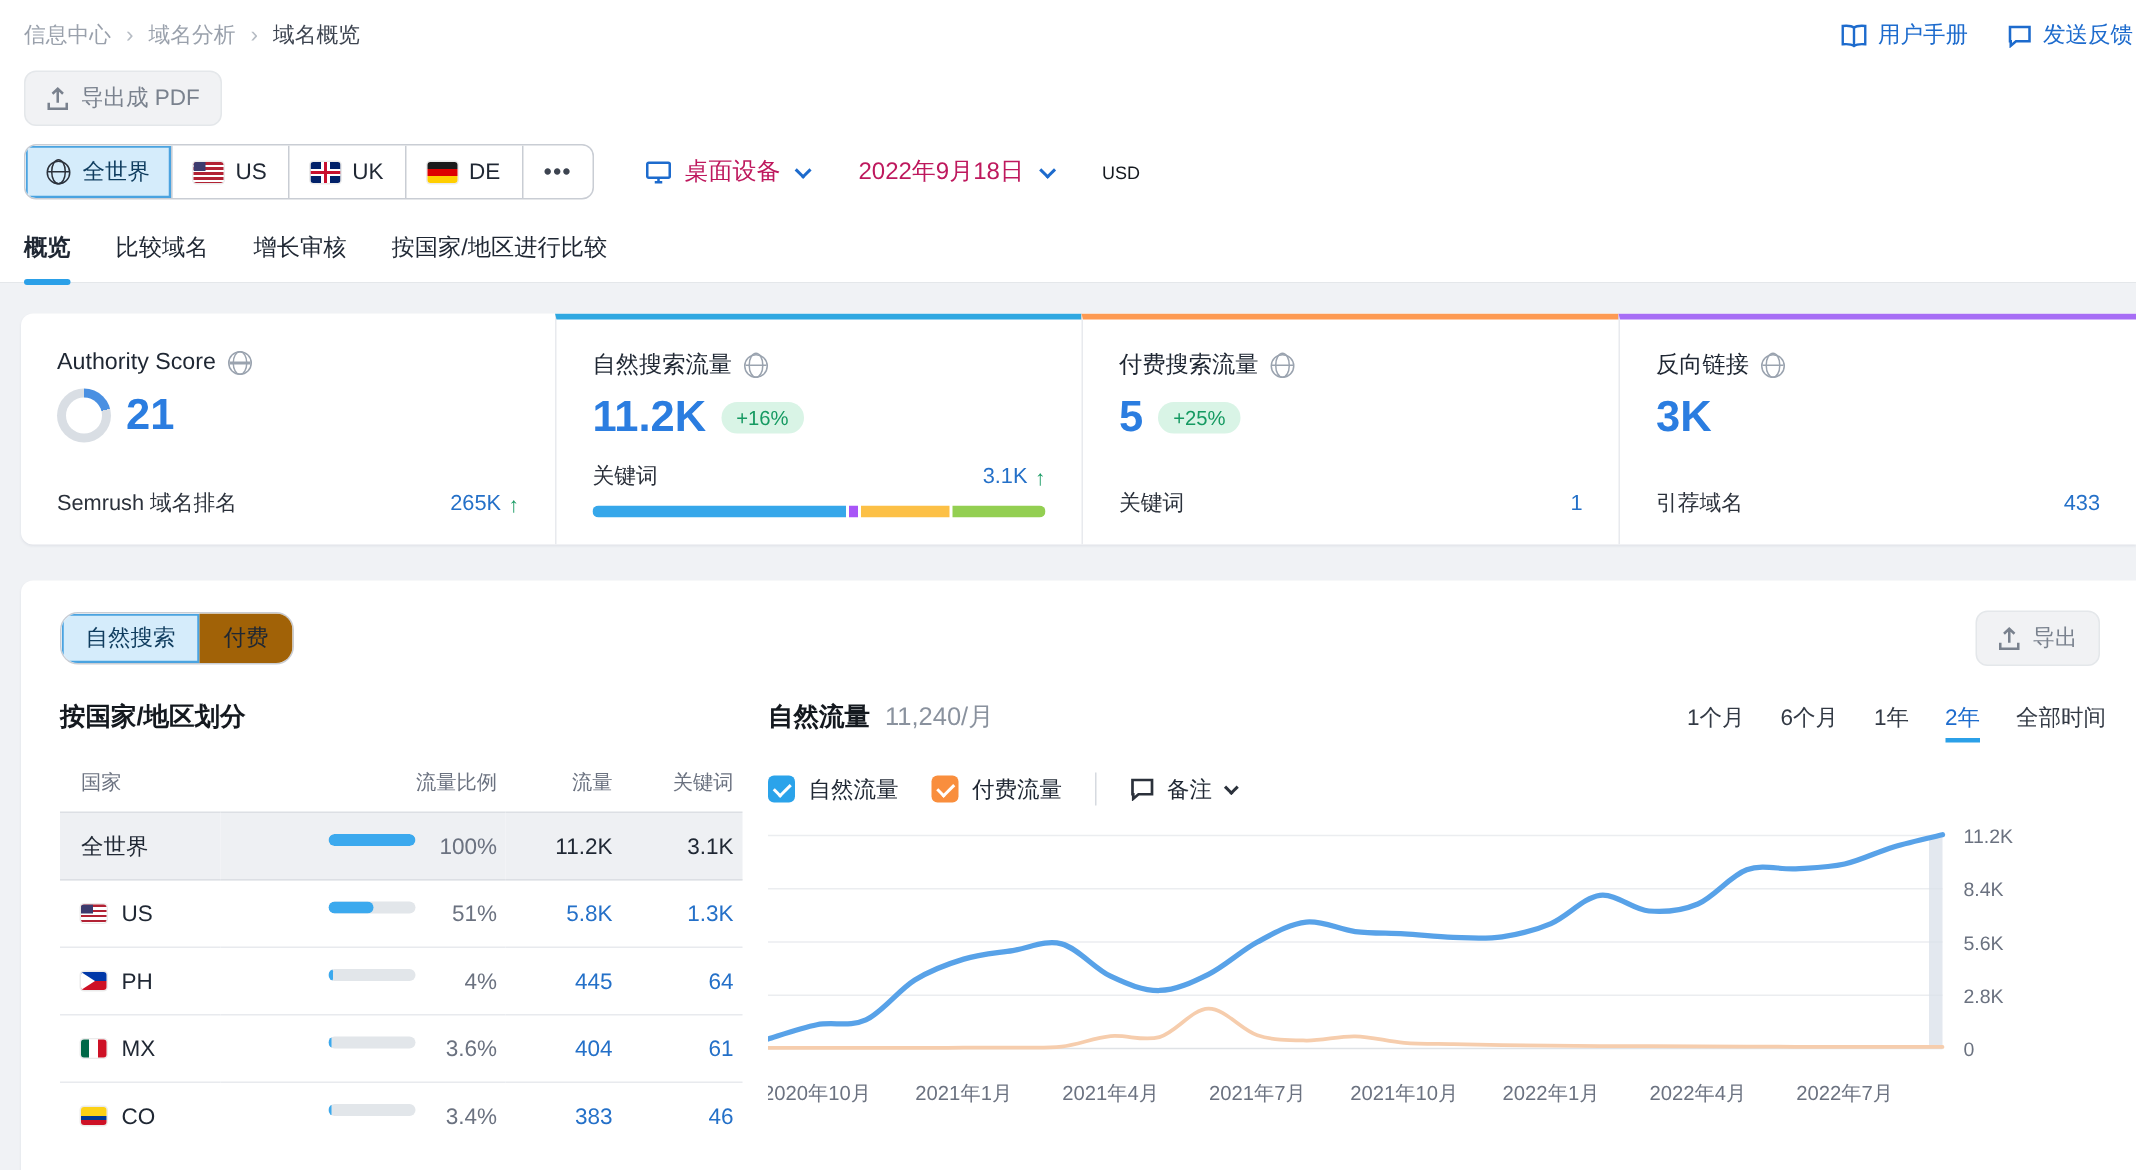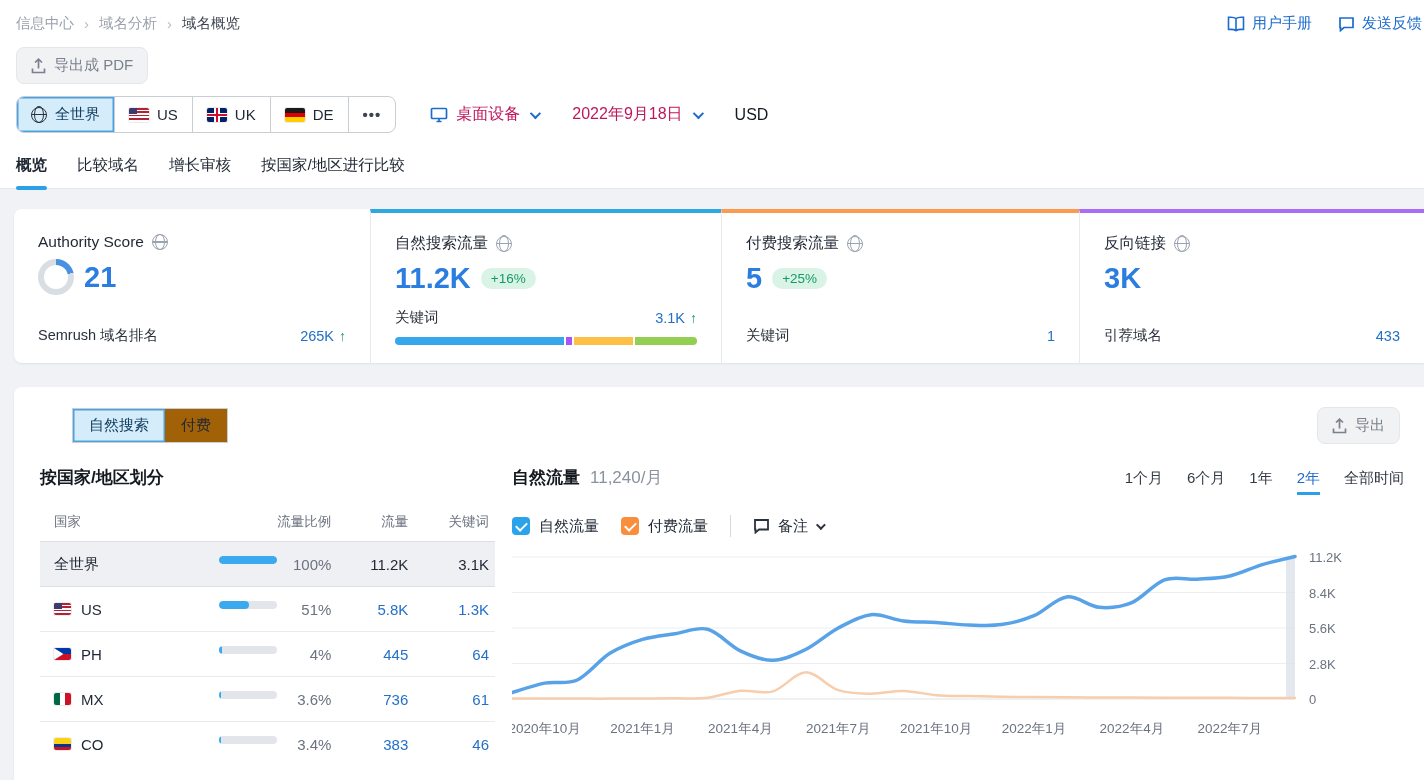--- a/index.html
+++ b/index.html
@@ -28,21 +28,21 @@
   .filter-row { display:flex; align-items:center; gap:34px; padding:12px 16px 0 16px; }
   .seg-group { display:flex; border:1px solid #c9cdd4; border-radius:8px; overflow:hidden; background:#fff; }
   .seg { display:flex; align-items:center; gap:8px; padding:8px 14px; font-size:15px; cursor:pointer;
     border-right:1px solid #c9cdd4; color:#1f2733; }
   .seg:last-child { border-right:none; }
   .seg.active { background:#d5ecfb; box-shadow:inset 0 0 0 1.5px #4aa3e0; color:#0f3c5e; }
   .dots { letter-spacing:1px; color:#3d4450; font-weight:bold; }
   .dropdown { display:flex; align-items:center; gap:8px; color:#be185d; font-size:16px; cursor:pointer; }
   .chev-down { width:8px; height:8px; border-right:2px solid #1d6bcd; border-bottom:2px solid #1d6bcd;
     transform:rotate(45deg) translateY(-2px); margin-left:2px; }
-  .currency { font-size:16px; color:#14191f; }
+  .currency { font-size:12px; color:#14191f; }
 
   .tabs-row { display:flex; gap:30px; padding:22px 16px 0 16px; border-bottom:1px solid #e4e7ea; }
   .tab { font-size:15.5px; padding-bottom:12px; cursor:pointer; color:#1f2733; position:relative; }
   .tab.active { font-weight:bold; }
   .tab.active::after { content:""; position:absolute; left:0; right:0; bottom:-2px; height:4px;
     border-radius:3px; background:#2ba0e8; }
 
   
   .gray-zone { background:#f0f2f5; height:600px; padding-top:20px; }
 
@@ -73,21 +73,21 @@
     border:1.5px solid #9aa3af; border-radius:50%; }
   .globe::after { content:""; position:absolute; left:0; right:0; top:50%; height:1.5px; margin-top:-1px;
     background:#9aa3af; }
   .globe.dark, .globe.dark::before { border-color:#2b313b; }
   .globe.dark::after { background:#2b313b; }
 
   
   .main-panel { margin:24px 0 0 14px; width:1410px; height:420px; background:#fff; border-radius:8px 0 0 0;
     box-shadow:0 1px 2px rgba(24,39,75,.08); padding:20px 0 0 26px; position:relative; }
   .panel-top { display:flex; justify-content:space-between; align-items:center; padding-right:24px; }
-  .toggle-group { display:flex; border:1px solid #c9cdd4; border-radius:0; overflow:hidden;margin-left:32px; }
+  .toggle-group { display:flex; border:1px solid #c9cdd4; border-radius:12px; overflow:hidden; }
   .toggle { padding:7px 16px; font-size:15px; cursor:pointer; background:#a16207; }
   .toggle.active { background:#d5ecfb; box-shadow:inset 0 0 0 1.5px #4aa3e0; color:#0f3c5e; }
 
   .panel-body { display:flex; gap:17px; margin-top:22px; }
   .left-col { width:455px; flex:none; }
   .section-h { font-size:17px; font-weight:bold; color:#14191f; }
 
   table.geo { width:100%; border-collapse:collapse; margin-top:16px; font-size:15px; }
   table.geo th { font-size:13.5px; font-weight:normal; color:#6b7280; padding:8px 6px 10px 6px; }
   table.geo td { padding:0 6px; height:45px; border-top:1px solid #e8eaee; }
@@ -384,21 +384,21 @@
                   </span>
                 </td>
               <td class="c-share">
                   <span class="share-cell">
                     <span class="pill">
                       <i style="width: 3.6%;"></i>
                     </span>
                     <span class="pct">3.6%</span>
                   </span>
                 </td>
-              <td class="c-num blue">736</td>
+              <td class="c-num blue">404</td>
               <td class="c-num blue">61</td>
             </tr>
             <tr>
               <td class="c-country">
                   <span class="country-cell">
                     <span class="flag flag-co"></span>
                     <span>CO</span>
                   </span>
                 </td>
               <td class="c-share">

